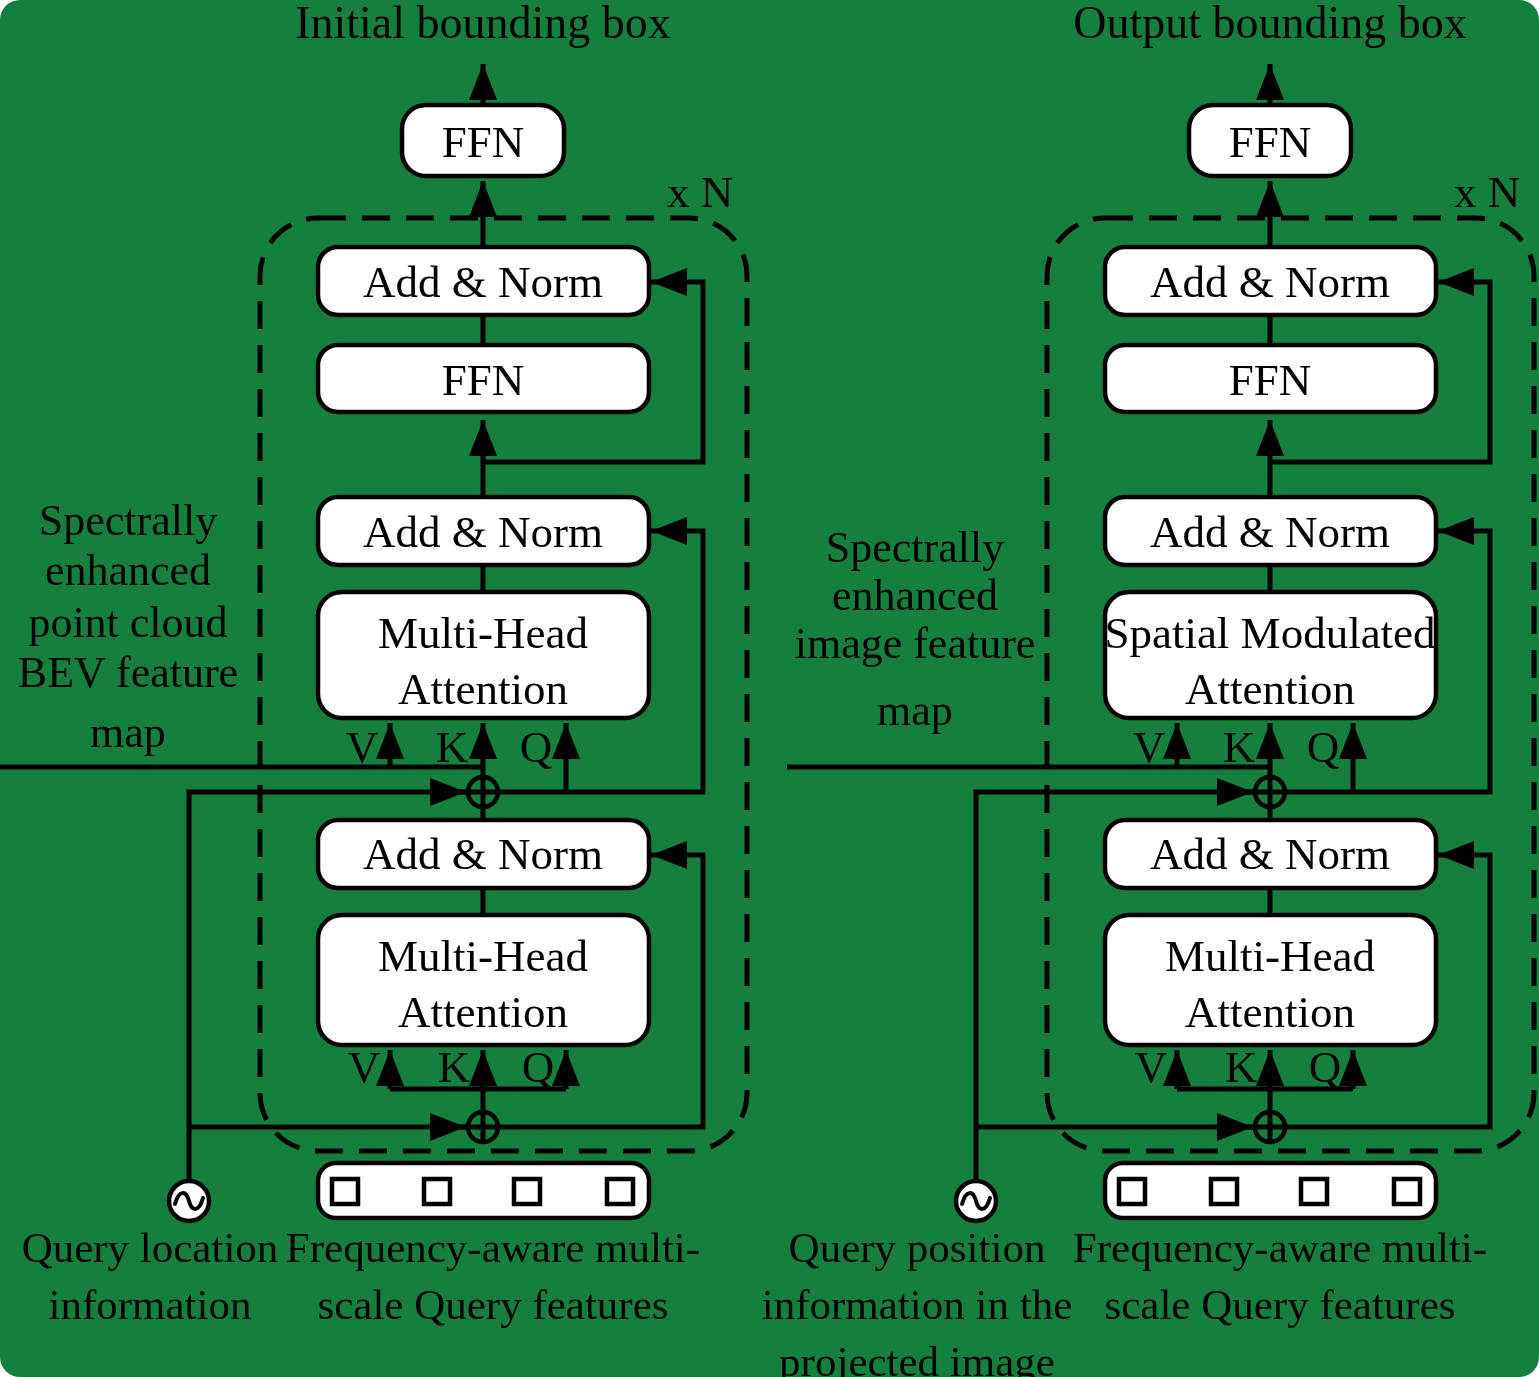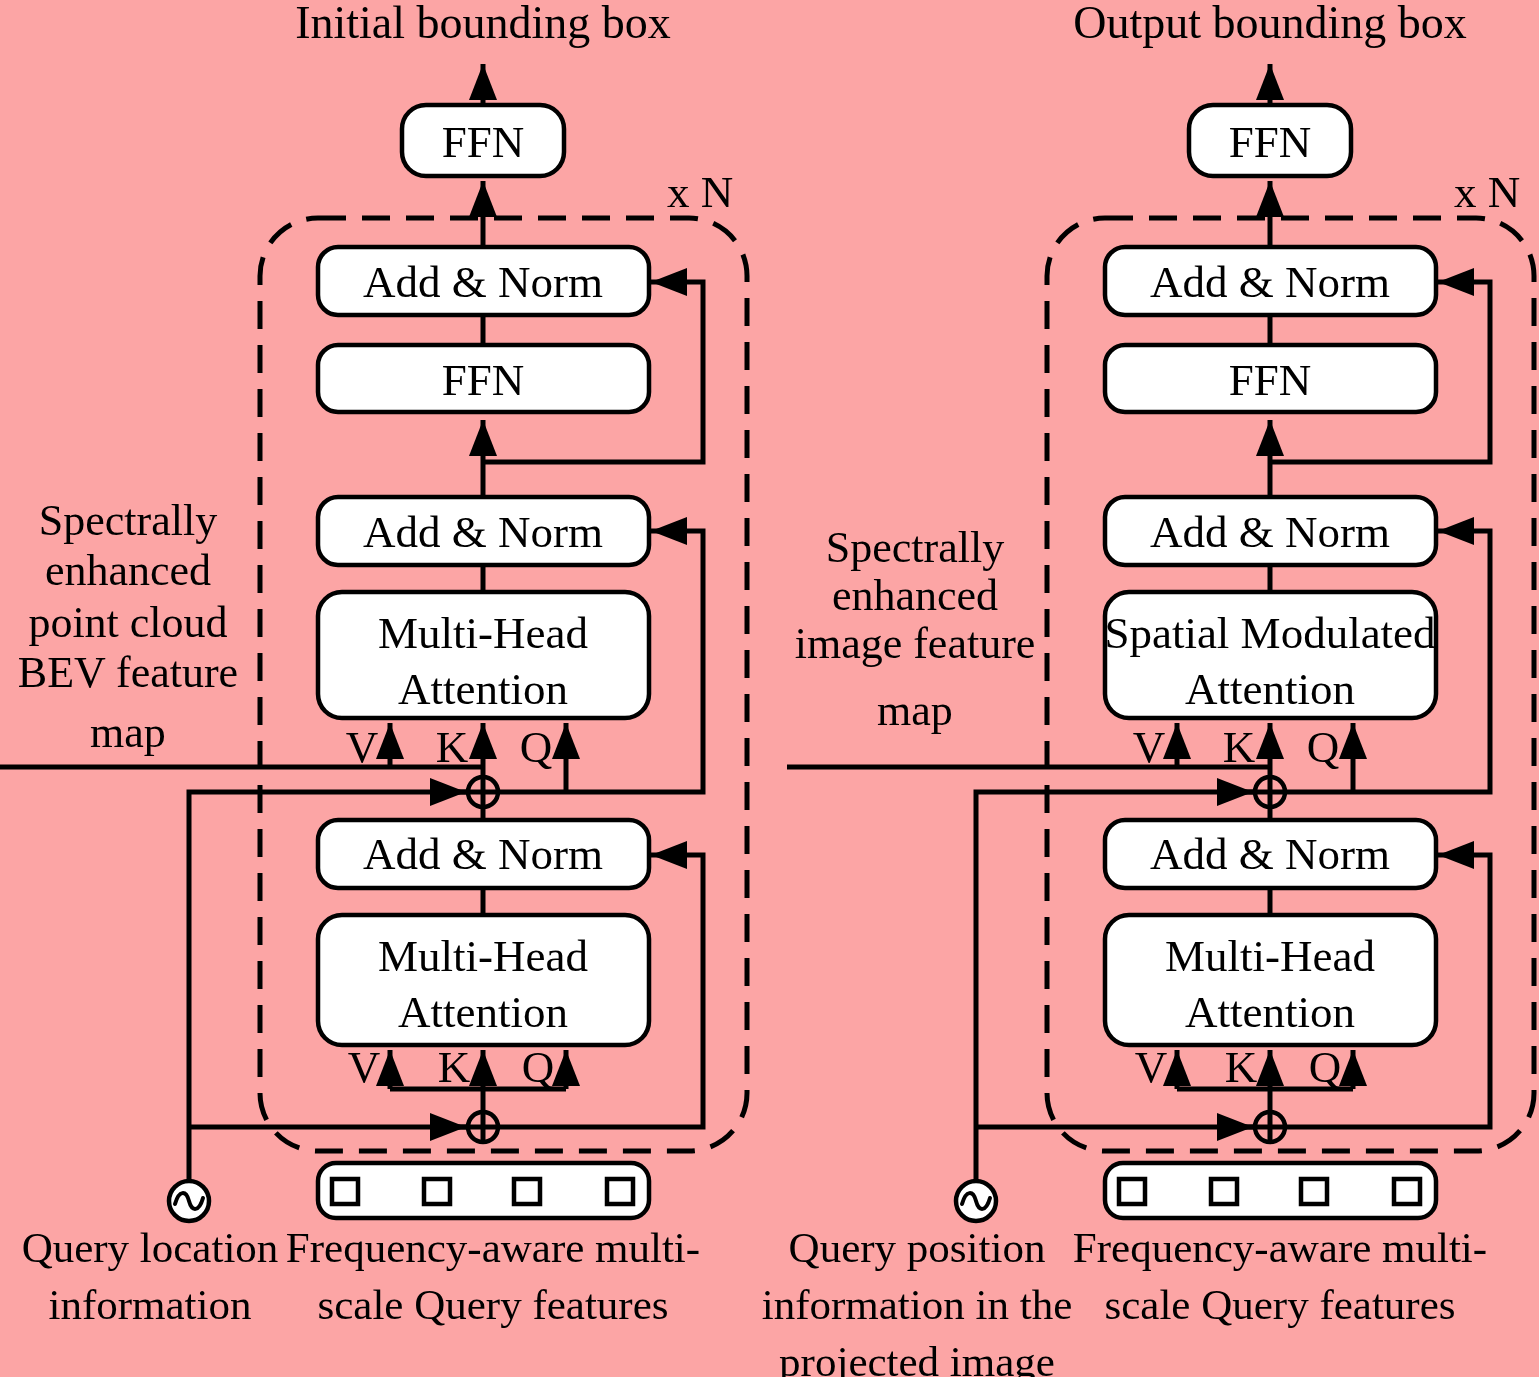--- a/index.html
+++ b/index.html
@@ -1,16 +1,16 @@
 <!DOCTYPE html>
 <html><head>
 <meta charset="utf-8">
 <style>
   html,body{margin:0;padding:0;background:#ffffff;}
-  .page{width:1539px;height:1377px;background:#fca5a5;position:relative;overflow:hidden;}
+  .page{width:1539px;height:1377px;background:#15803d;position:relative;overflow:hidden;border-radius:20px;}
   svg{display:block;}
   .t{font-family:"Liberation Serif","DejaVu Serif",serif;fill:#000;text-anchor:middle;}
   .s43{font-size:43px;}
   .s44{font-size:44px;}
   .s45{font-size:45px;}
   .s46{font-size:46px;}
   .wire{stroke:#000;stroke-width:5;fill:none;}
   .box{stroke:#000;stroke-width:4.5;fill:#ffffff;}
   .dashedbox{stroke:#000;stroke-width:5;fill:none;stroke-dasharray:28 16;}
   .tok{stroke:#000;stroke-width:4.5;fill:#ffffff;}

